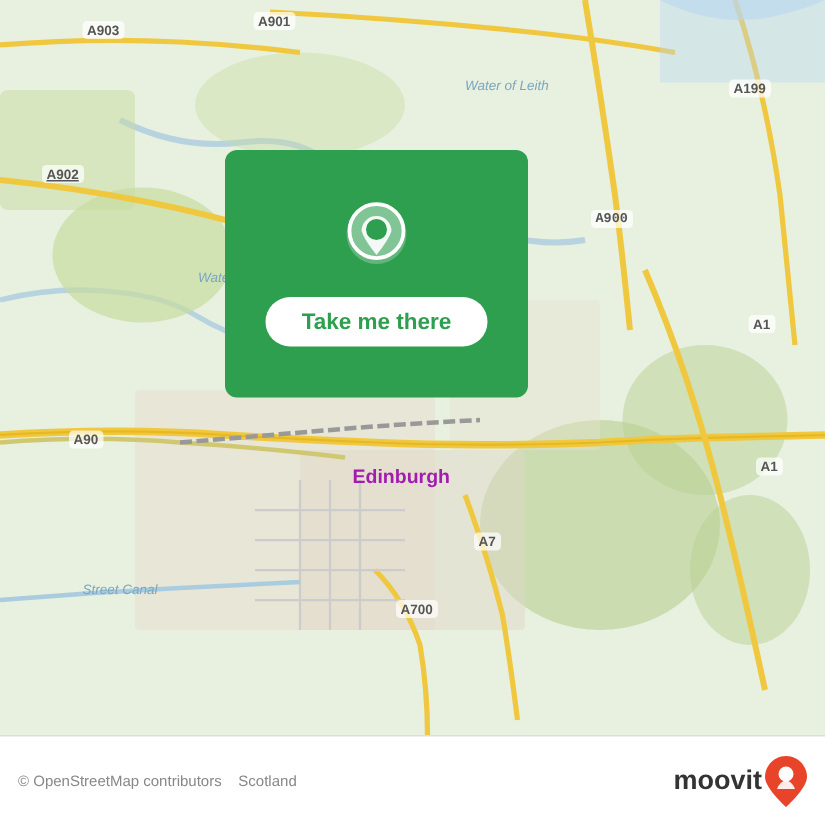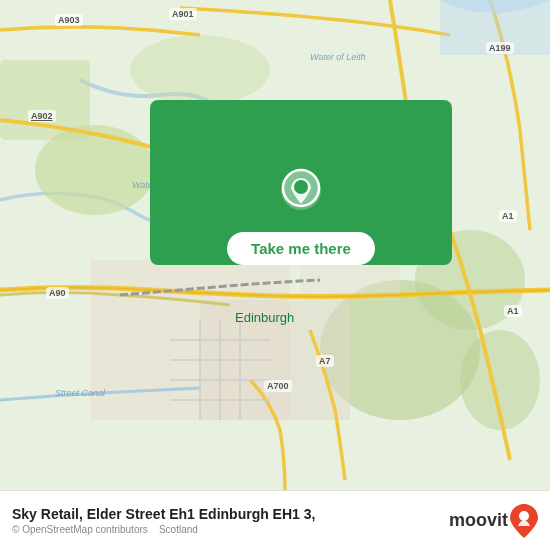--- a/index.html
+++ b/index.html
@@ -25,28 +25,28 @@
       height: 100%;
       position: absolute;
       top: 0; left: 0;
     }
 
     
     .cta-panel {
       position: absolute;
       top: 100px;
       left: 150px;
-      width: 302px;
+      width: 202px;
       height: 165px;
       background-color: #2e9e4f;
       border-radius: 8px;
       display: flex;
       flex-direction: column;
       align-items: center;
-      justify-content: flex-end;
+      justify-content: center;
       gap: 12px;
       z-index: 10;
     }
 
     .take-me-button {
       background: white;
       color: #2e9e4f;
       border: none;
       border-radius: 20px;
       padding: 8px 24px;
@@ -106,22 +106,22 @@
       color: #555;
       font-weight: bold;
       background: rgba(255,255,255,0.7);
       border-radius: 3px;
       padding: 1px 3px;
     }
 
     .edinburgh-label {
       position: absolute;
       font-size: 13px;
-      font-weight: normal;
-      color: #15803d;
+      font-weight: bold;
+      color: #a21caf;
       top: 310px;
       left: 235px;
     }
 
     .water-label {
       position: absolute;
       font-size: 9px;
       color: #7aa7c0;
       font-style: italic;
     }
@@ -181,27 +181,27 @@
     <line x1="170" y1="400" x2="270" y2="400" stroke="#ccc" stroke-width="1.5"></line>
 
     <path d="M 440 0 Q 480 20 520 10 Q 540 5 550 0" fill="#b8d8f0" opacity="0.6"></path>
     <rect x="440" y="0" width="110" height="55" fill="#b8d8f0" opacity="0.4"></rect>
 
     <path d="M 0 400 Q 60 395 120 392 Q 160 390 200 388" stroke="#aacce0" stroke-width="3" fill="none"></path>
   </svg>
 
   <div class="road-label" style="top:14px;left:55px;">A903</div>
   <div class="road-label" style="top:8px;left:169px;">A901</div>
-  <div class="road-label" style="top:42px;left:486px;">A199</div>
+  <div class="road-label" style="top:53px;left:486px;">A199</div>
   <div class="road-label" style="top:110px;left:28px;text-decoration:underline;">A902</div>
   <div class="road-label" style="top:140px;left:394px;font-family:Liberation Mono, monospace;">A900</div>
   <div class="road-label" style="top:210px;left:499px;">A1</div>
   <div class="road-label" style="top:305px;left:504px;">A1</div>
   <div class="road-label" style="top:287px;left:46px;text-align:right;">A90</div>
-  <div class="road-label" style="top:380px;left:264px;">A700</div>
+  <div class="road-label" style="top:400px;left:264px;">A700</div>
   <div class="road-label" style="top:355px;left:316px;text-align:center;">A7</div>
 
   <div class="water-label" style="top:52px;left:310px;">Water of Leith</div>
   <div class="water-label" style="top:180px;left:132px;">Water of L...</div>
   <div class="water-label" style="top:388px;left:55px;">Street Canal</div>
 
   <div class="edinburgh-label">Edinburgh</div>
 
   <div class="cta-panel">
 
@@ -213,21 +213,20 @@
       <path d="M22 36 Q14 26 12 20 A10 10 0 1 1 32 20 Q30 26 22 36Z" fill="white" opacity="0.9"></path>
       <circle cx="22" cy="19" r="7" fill="#2e9e4f"></circle>
     </svg>
 
     <button class="take-me-button">Take me there</button>
   </div>
 </div>
 
 <div id="bottom-bar">
   <div class="bottom-left">
-    <div class="location-name">Sky Retail, Elder Street Eh1 Edinburgh EH1 3,</div>
     <div class="attribution">
       <span>© OpenStreetMap contributors</span>
       &nbsp;&nbsp;
       <span>Scotland</span>
     </div>
   </div>
 
   <div class="moovit-logo">
     <span class="moovit-text">moovit</span>
 

